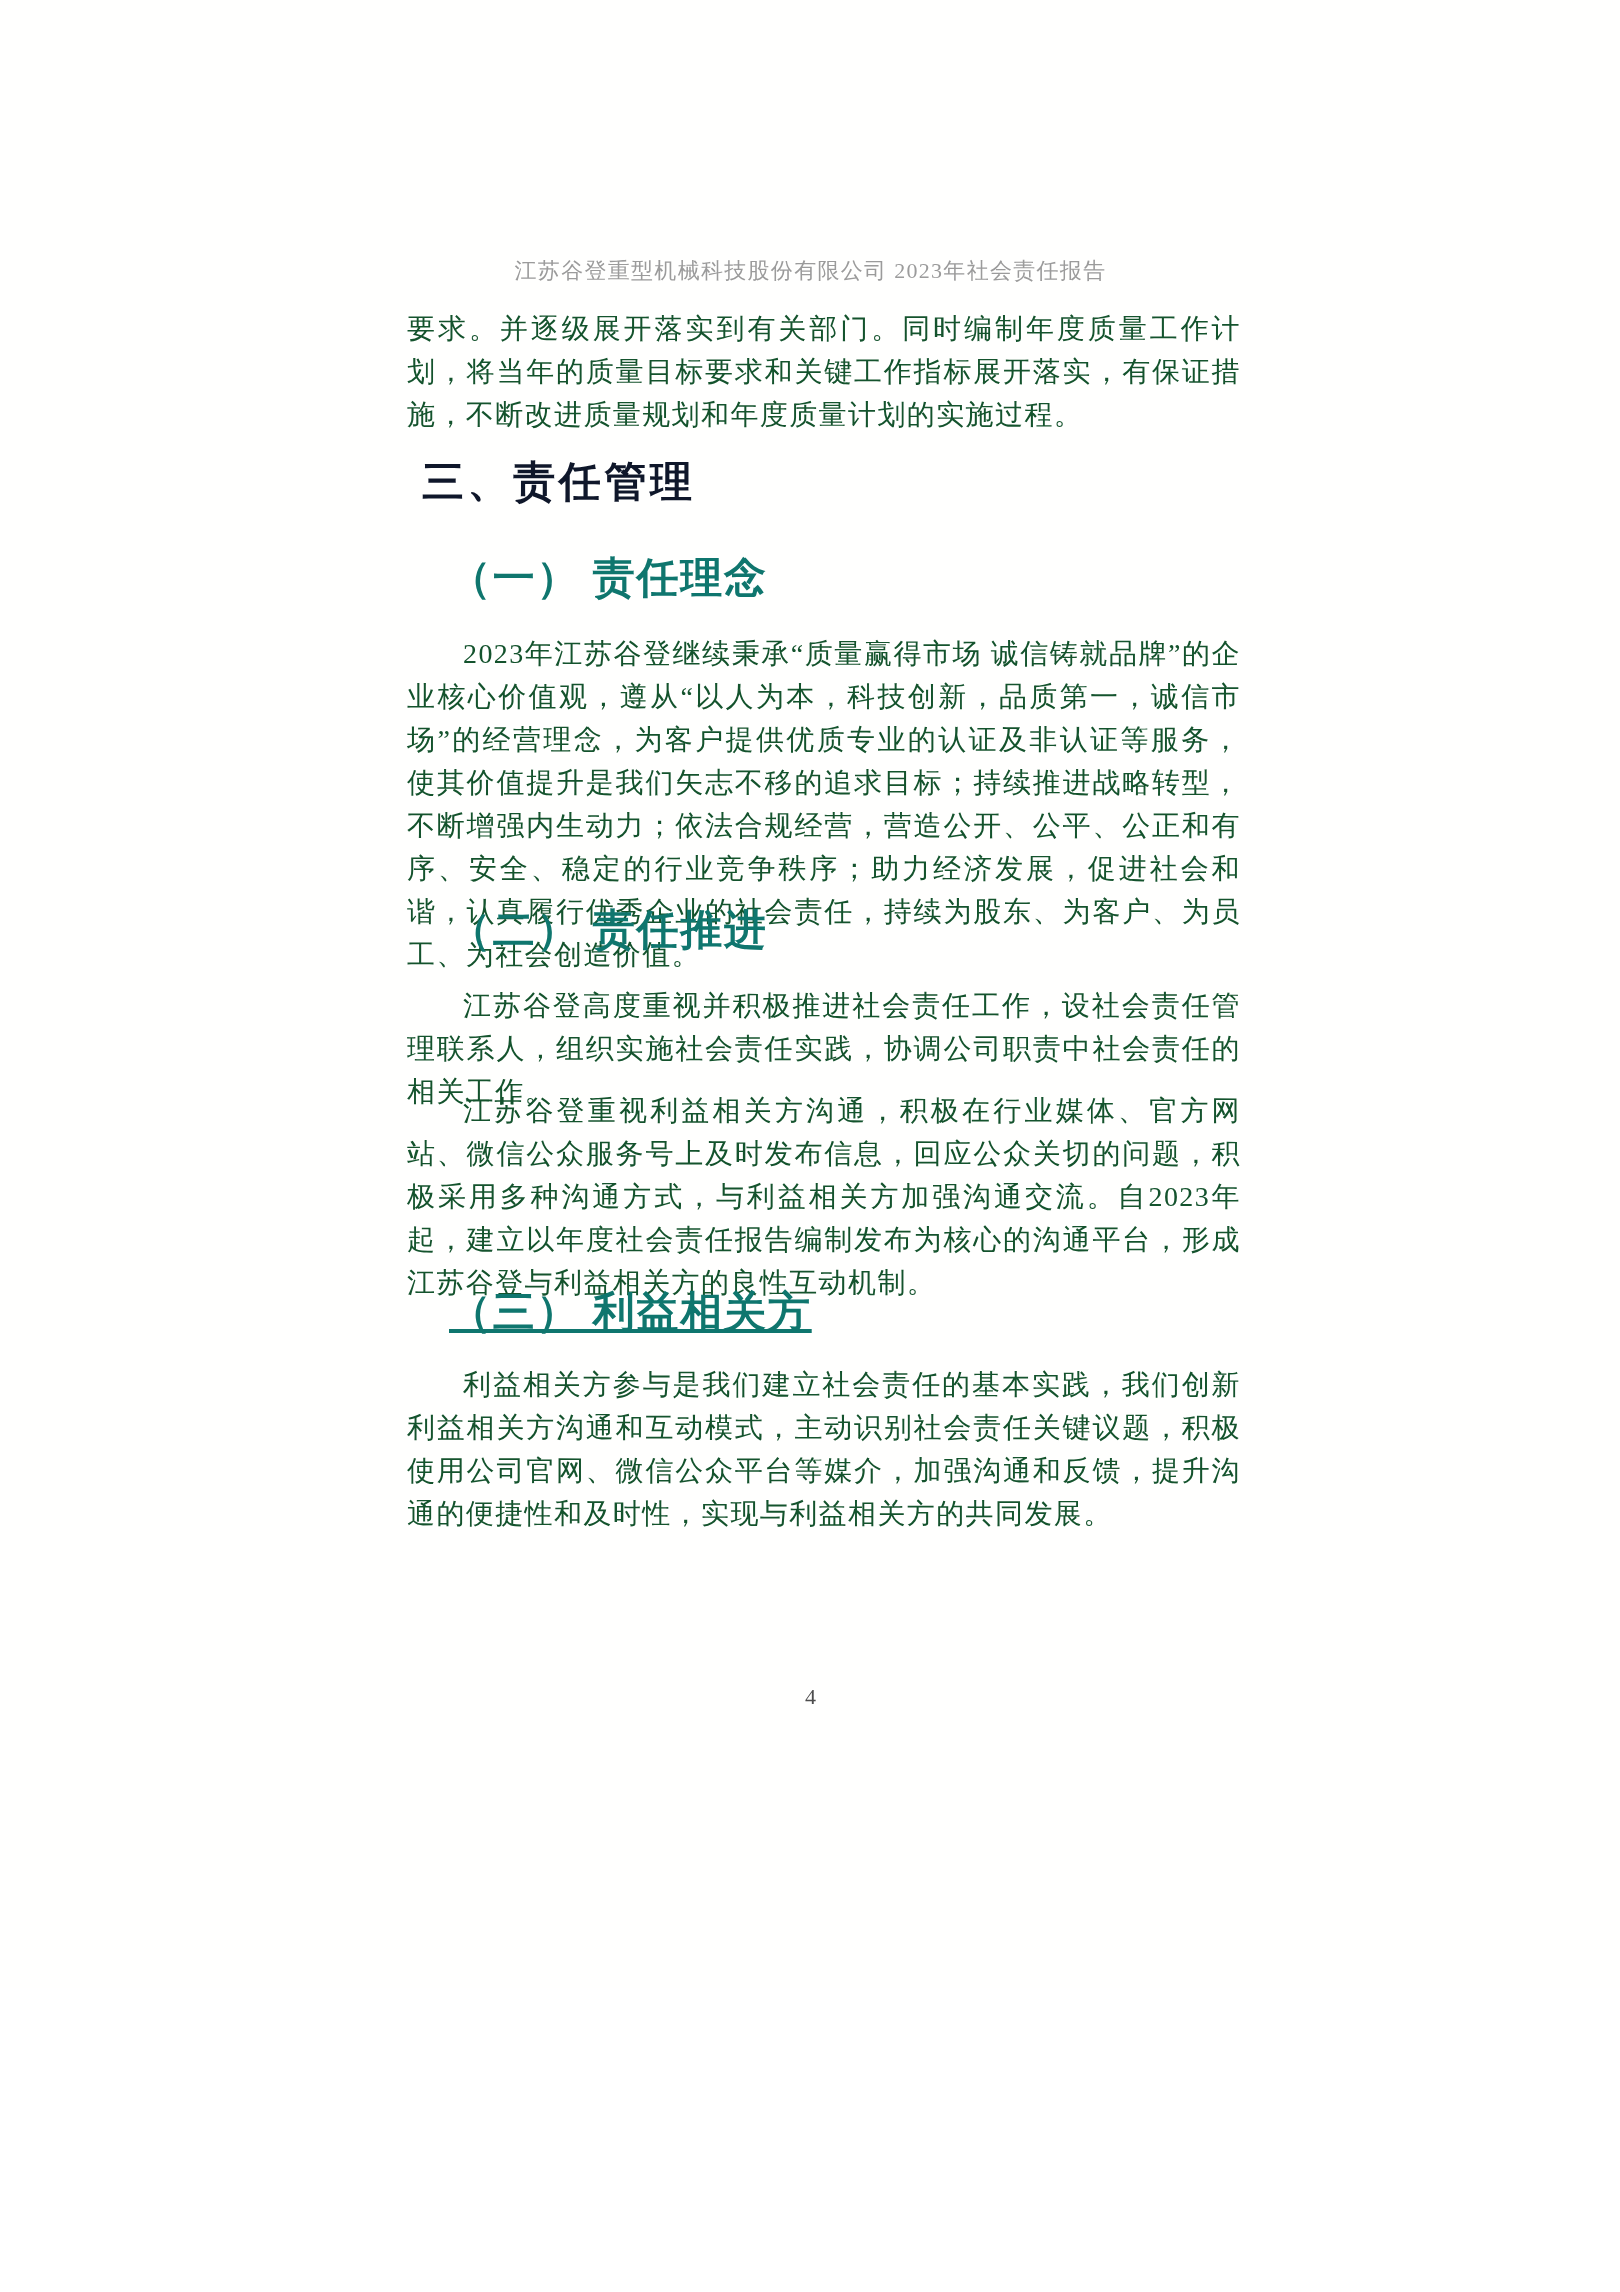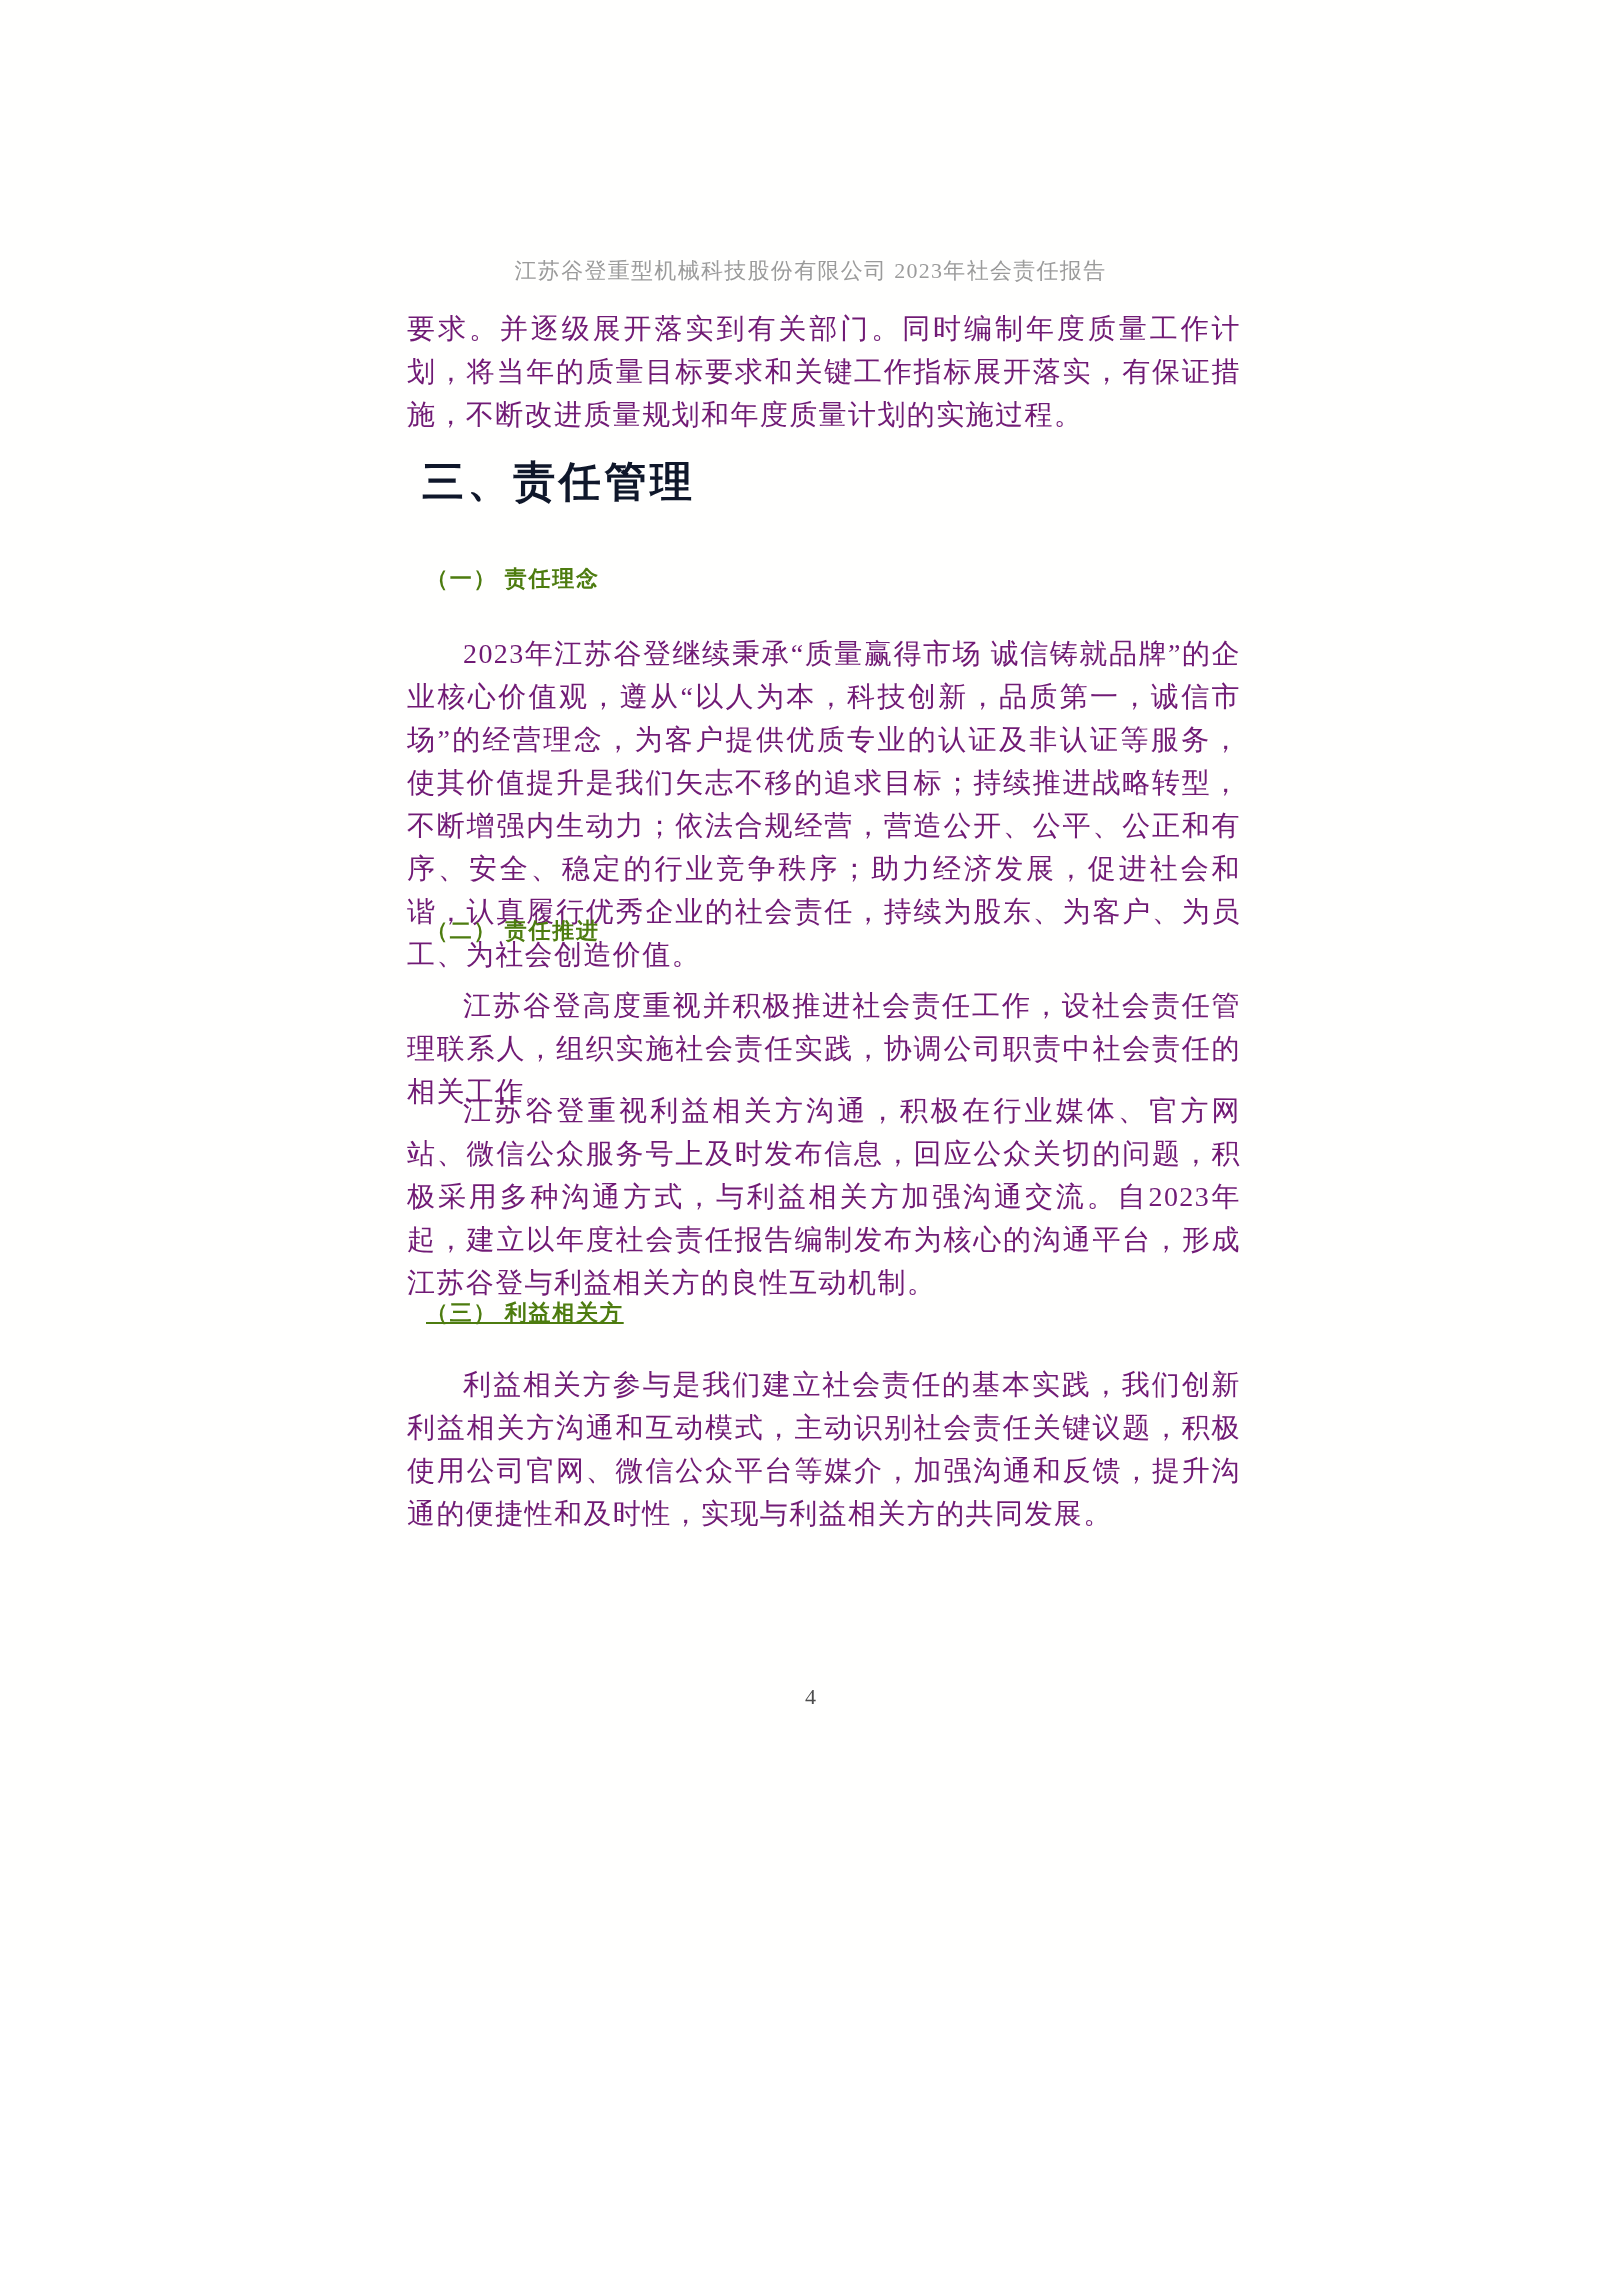--- a/index.html
+++ b/index.html
@@ -25,21 +25,21 @@
     letter-spacing: 1.3px;
     color: #9b9b9b;
   }
   .body-text {
     position: absolute;
     left: 407px;
     width: 834px;
     font-size: 28px;
     line-height: 43px;
     letter-spacing: 1.4px;
-    color: #701a75;
+    color: #14532d;
     text-align: justify;
     margin: 0;
   }
   .intro-para {
     top: 307px;
     text-indent: 0;
   }
   .indent {
     text-indent: 2em;
   }
@@ -49,27 +49,27 @@
     top: 456px;
     margin: 0;
     font-size: 42px;
     line-height: 52px;
     font-weight: 700;
     letter-spacing: 3.6px;
     color: #0f172a;
   }
   .subsection-title {
     position: absolute;
-    left: 426px;
+    left: 449px;
     margin: 0;
-    font-size: 22px;
+    font-size: 42px;
     line-height: 41px;
     font-weight: 700;
     letter-spacing: 1.8px;
-    color: #4d7c0f;
+    color: #0f766e;
   }
   .sub1-title { top: 558px; }
   .sub1-para  { top: 632px; }
   .sub2-title { top: 896px; margin-top: 14px; }
   .sub2-para1 { top: 984px; }
   .sub2-para2 { top: 1089px; }
   .sub3-title { top: 1292px; text-decoration: underline; }
   .sub3-para  { top: 1363px; }
   .page-number {
     position: absolute;

